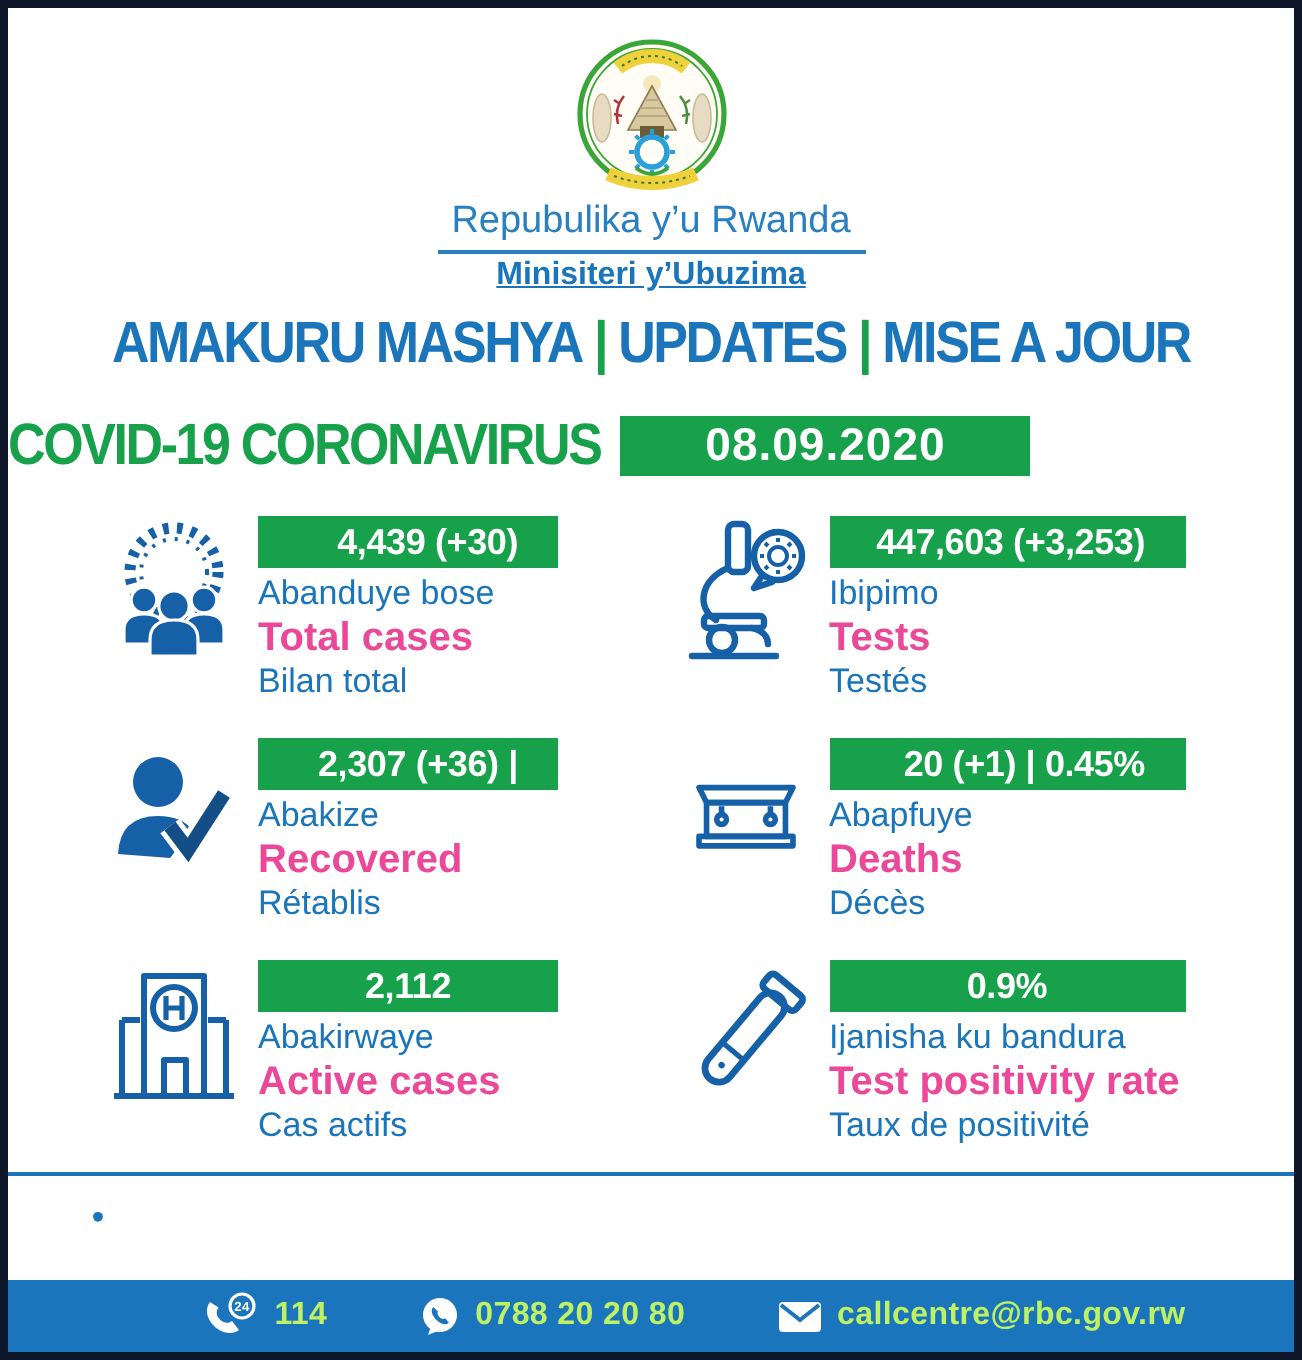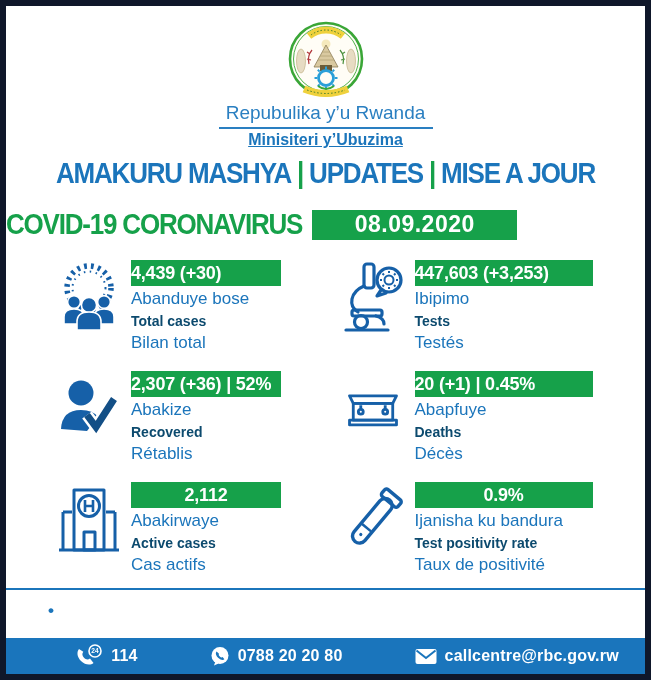--- a/index.html
+++ b/index.html
@@ -1,52 +1,52 @@
 <!DOCTYPE html>
 <html><head>
 <meta charset="utf-8">
 <style>
   * { margin:0; padding:0; box-sizing:border-box; }
   html,body { width:651px; height:680px; background:#fff; font-family:"Liberation Sans", sans-serif; }
-  .poster { position:relative; width:651px; height:680px; background:#fff; border:6px solid #0f172a; overflow:hidden; }
+  .poster { position:relative; width:651px; height:680px; background:#fff; border:4px solid #0f172a; overflow:hidden; }
 
   
   .emblem-wrap { padding-top:14px; display:flex; justify-content:center; }
   .org-title { text-align:center; color:#2a7fc1; font-size:19px; margin-top:2px; }
   .org-rule { width:214px; height:2px; background:#2a7fc1; margin:3px auto 2px; }
   .org-sub { text-align:center; color:#1b75bb; font-size:16px; font-weight:bold;text-decoration:underline; }
 
   .head1 { text-align:center; margin-top:9px; }
   .head1-inner { display:inline-block; font-weight:800; font-size:26px; letter-spacing:-1.2px; color:#1b75bb; transform:scaleY(1.12); white-space:nowrap; }
   .head1-inner .sep { color:#16a14a; padding:0 6px; font-weight:800; }
   .head2 { display:flex; justify-content:flex-start; align-items:center; margin-top:20px; gap:10px; }
   .head2-title { font-weight:800; font-size:26px; letter-spacing:-1.2px; color:#16a14a; transform:scaleY(1.12); white-space:nowrap; }
   .date-box { width:205px; height:30px; background:#16a14a; color:#fff; font-weight:800; font-size:23px; letter-spacing:0.5px; display:flex; align-items:center; justify-content:center; }
 
   
   .stats { margin-top:20px; padding:0 38px 0 52px; display:grid; grid-template-columns:1fr 1fr; column-gap:18px; row-gap:17px; }
   .stat { display:flex; gap:11px; }
   .stat .icon-box { width:62px; height:76px; flex-shrink:0; display:flex; align-items:flex-start; justify-content:center; }
   .stat .content { flex:1; min-width:0; }
   .banner { background:#16a14a; color:#fff; font-weight:bold; font-size:18px; height:26px; line-height:26px; letter-spacing:-0.2px; }
-  .banner.align-right { padding-right:0; }
+  .banner.align-right { text-align:right; padding-right:20px; }
   .banner.align-center { text-align:center; }
   .col1 .banner { width:150px; }
   .col2 .banner { width:178px; }
   .lbl-rw { color:#1b75bb; font-size:17px; line-height:22px; margin-top:2px; }
-  .lbl-en { color:#0c4a6e; font-size:14px; font-weight:bold; line-height:22px; }
+  .lbl-en { color:#ec4899; font-size:20px; font-weight:bold; line-height:22px; }
   .lbl-fr { color:#1b75bb; font-size:17px; line-height:22px; }
 
   
   .divider { margin-top:12px; width:100%; height:2px; background:#1b75bb; }
   .note { display:flex; padding:10px 60px 0 42px; color:#1b75bb; font-weight:bold; font-size:17px; line-height:1.35; }
   .note .bullet { margin-right:20px; font-size:17px; }
 
   
-  .footer { position:absolute; left:0; bottom:0; width:100%; height:36px; background:#1a75bc; display:flex; align-items:center; justify-content:center; gap:72px; color:#ffffff;padding-left:44px; }
+  .footer { position:absolute; left:0; bottom:0; width:100%; height:36px; background:#1a75bc; display:flex; align-items:center; justify-content:center; gap:46px; color:#bef264;padding-left:44px; }
   .footer .item { display:flex; align-items:center; gap:8px; font-weight:bold; font-size:16px; letter-spacing:0.2px; }
 
   svg { display:block; }
 </style>
 </head>
 <body>
 
 <div class="poster">
 
   <div class="emblem-wrap">

